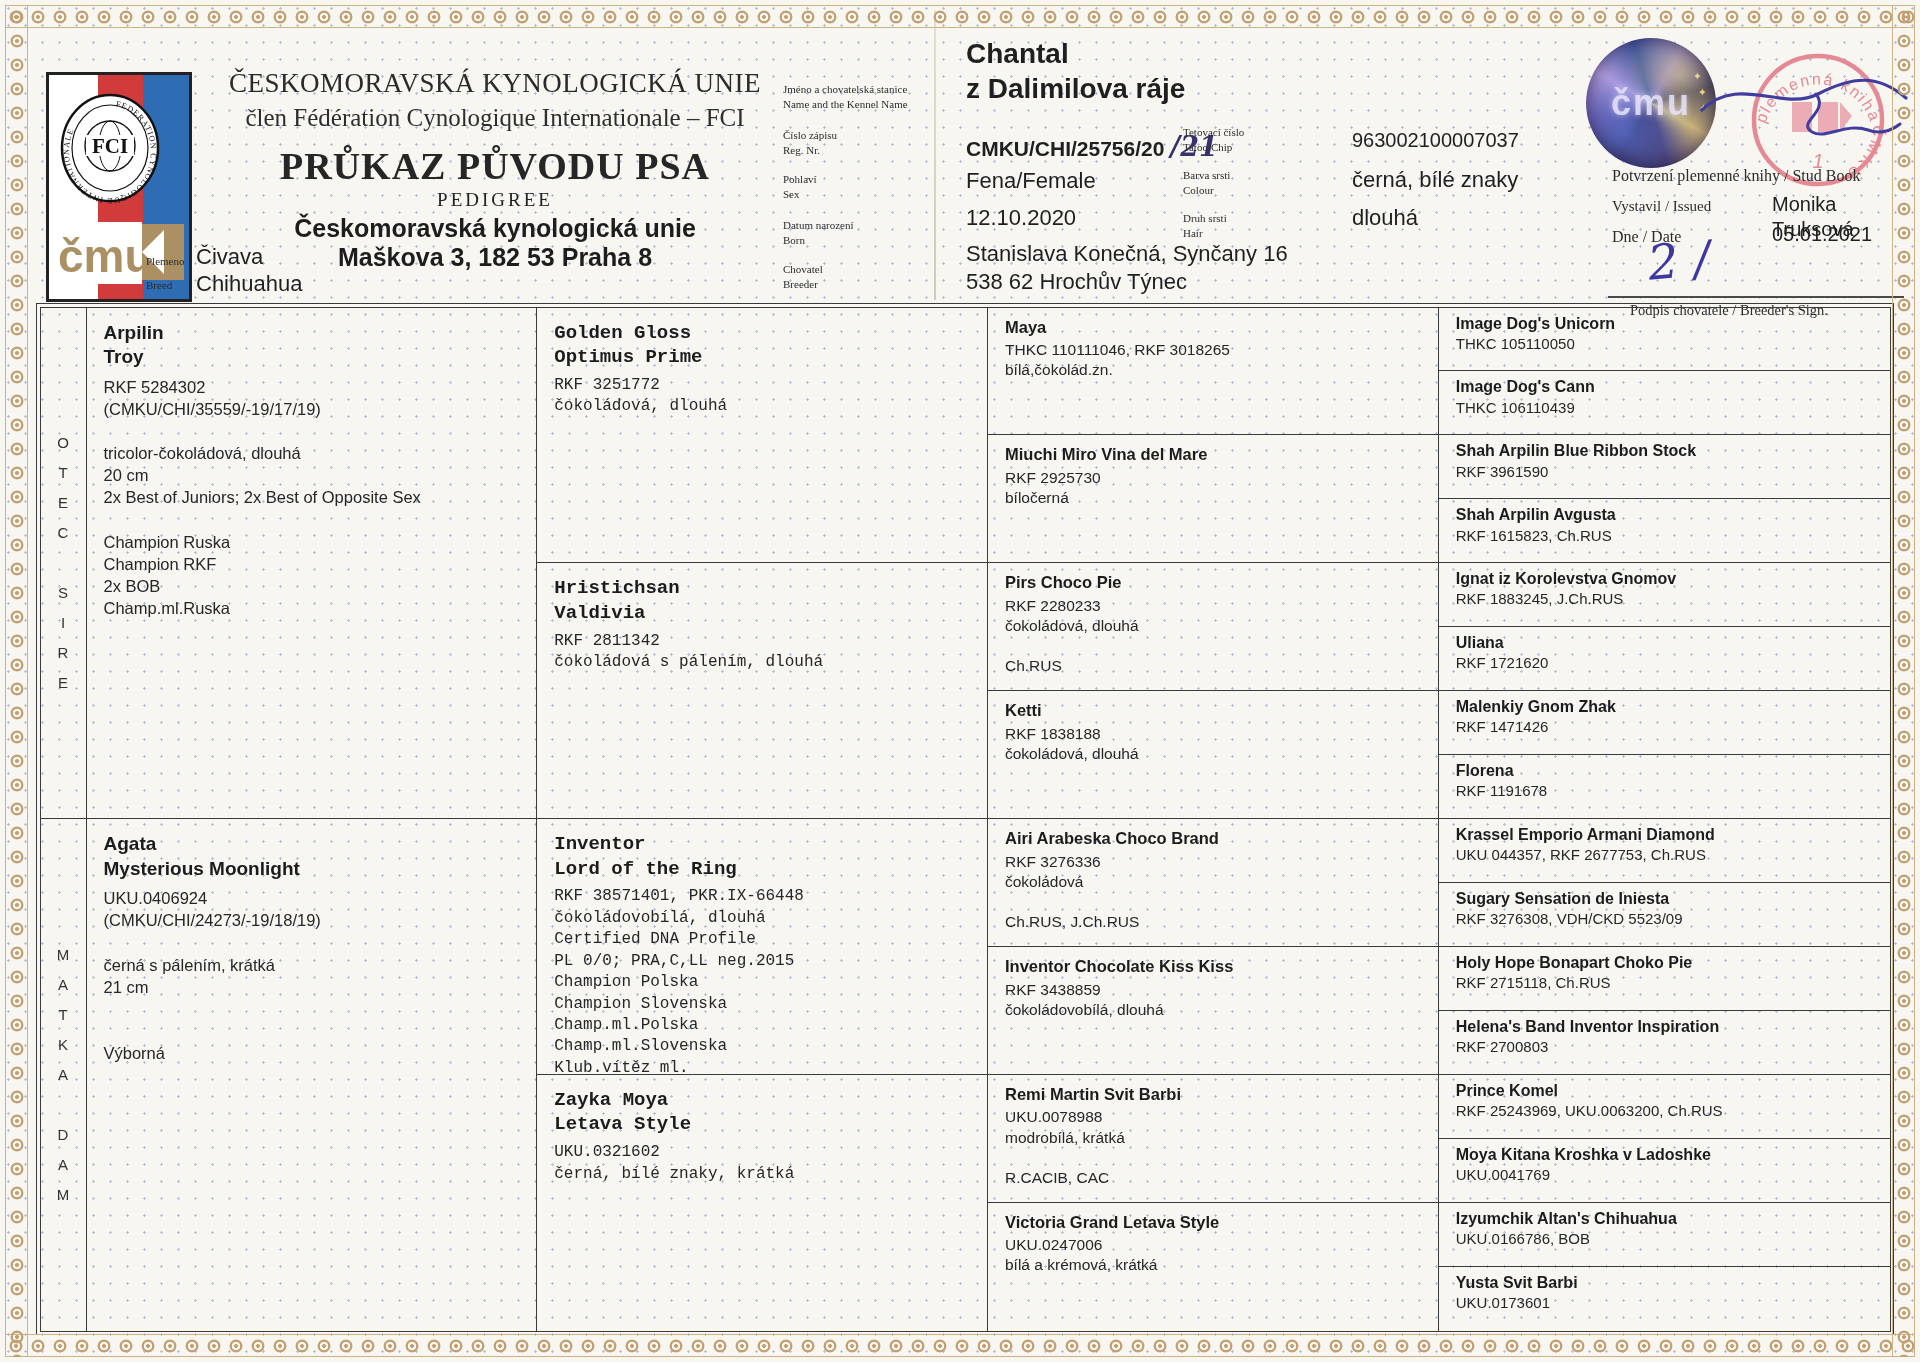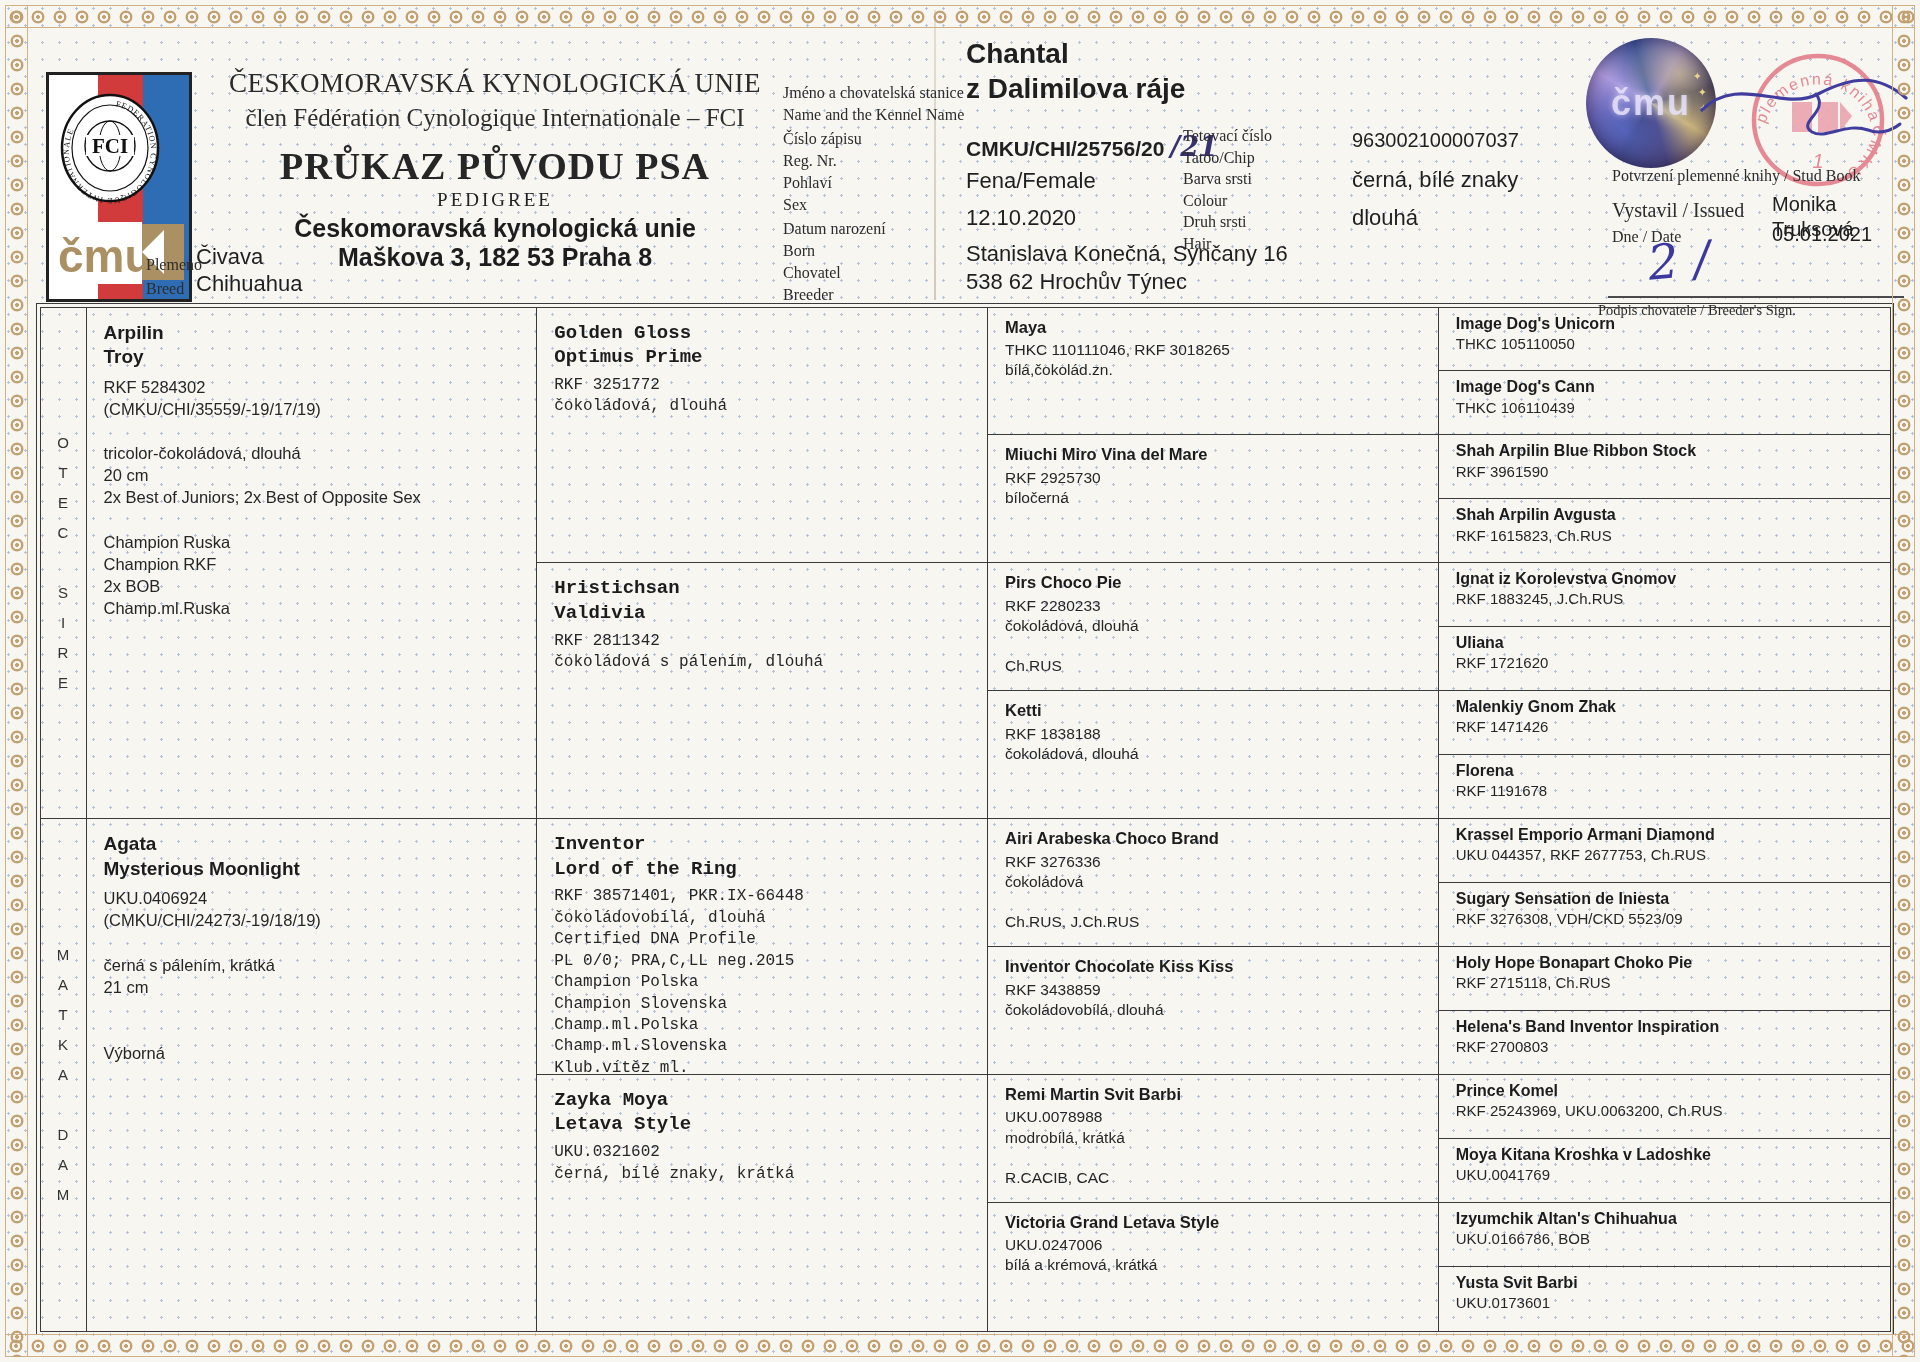--- a/index.html
+++ b/index.html
@@ -35,21 +35,21 @@
   .crease { position:absolute; left:934px; top:10px; height:290px; width:2px;
             background:linear-gradient(#e3dfd4, #cfcabb); z-index:1; }
   .org-block { position:absolute; left:195px; top:68px; width:600px; text-align:center; z-index:2; }
   .org-name   { font-family:"Liberation Serif", serif; font-size:27px; letter-spacing:.5px; color:#2a2a2a; }
   .org-member { font-family:"Liberation Serif", serif; font-size:25px; margin-top:5px; color:#2e2e2e; }
   .doc-title  { font-family:"Liberation Serif", serif; font-size:38px; font-weight:bold; letter-spacing:1px; margin-top:12px; color:#262626; }
   .doc-sub    { font-family:"Liberation Serif", serif; font-size:19px; letter-spacing:3px; margin-top:1px; }
   .union-name { font-size:25px; font-weight:bold; margin-top:3px; color:#1d1d1d; }
   .union-addr { font-size:25px; font-weight:bold; color:#1d1d1d; }
 
-  .lbl { position:absolute; font-family:"Liberation Serif", serif; font-size:16px; line-height:1.4; color:#2c2c2c; z-index:2; }
+  .lbl { position:absolute; font-family:"Liberation Serif", serif; font-size:11px; line-height:1.4; color:#2c2c2c; z-index:2; }
   .val { position:absolute; font-size:22px; color:#1f1f1f; z-index:2; line-height:1.25; }
   .val-b { font-weight:bold; }
   .hand { font-family:"DejaVu Serif", serif; font-style:italic; font-weight:bold; color:#37316e; }
 
   
   .fci-logo { position:absolute; left:46px; top:72px; z-index:2; }
 
   
   .holo { position:absolute; left:1586px; top:38px; width:130px; height:130px; border-radius:50%; z-index:2;
     background:
@@ -217,27 +217,27 @@
       <text x="70" y="118" font-size="20" fill="#e4808e" text-anchor="middle" font-style="italic" data-bind="studbook.stamp.number">1</text>
     </svg>
   </div>
 
   <svg class="sig-svg" width="215" height="75" viewBox="0 0 215 75">
     <path d="M4,38 C40,2 85,40 120,22 S180,2 208,26" fill="none" stroke="#413d9e" stroke-width="3.2" stroke-linecap="round"></path>
     <path d="M118,22 c14,18 -20,28 -4,38 c14,8 34,-10 56,-2 c10,4 22,2 32,-6" fill="none" stroke="#413d9e" stroke-width="3" stroke-linecap="round"></path>
   </svg>
 
   <div class="lbl" style="left:1612px; top:165px; font-size:16px;" data-bind="studbook.confirm_label">Potvrzení plemenné knihy / Stud Book</div>
-  <div class="lbl" style="left:1612px; top:196px; font-size:20px;" data-bind="studbook.issued_label">Vystavil / Issued</div>
+  <div class="lbl" style="left:1612px; top:196px; font-size:15px;" data-bind="studbook.issued_label">Vystavil / Issued</div>
   <div class="val" style="left:1772px; top:192px; font-size:20px;" data-bind="studbook.issued_by">Monika Truksová</div>
   <div class="lbl" style="left:1612px; top:226px; font-size:16px;" data-bind="studbook.date_label">Dne / Date</div>
   <div class="val" style="left:1772px; top:222px; font-size:20px;" data-bind="studbook.date">05.01.2021</div>
   <div class="hand-big" data-bind="studbook.handwritten_mark">2 /</div>
   <div class="sign-line"></div>
-  <div class="lbl" style="left:1552px; top:300px; width:290px; text-align:center; font-size:14.5px;" data-bind="studbook.sign_label">Podpis chovatele / Breeder's Sign.</div>
+  <div class="lbl" style="left:1584px; top:300px; width:290px; text-align:center; font-size:14.5px;" data-bind="studbook.sign_label">Podpis chovatele / Breeder's Sign.</div>
 
   <div class="pedigree">
     <div class="pg">
 
       <div class="cell letters" style="grid-area:1/1/9/2;">
         <span data-bind="pedigree.sire_word">O
 T
 E
 C</span>
         <span data-bind="pedigree.sire_word_en">S

